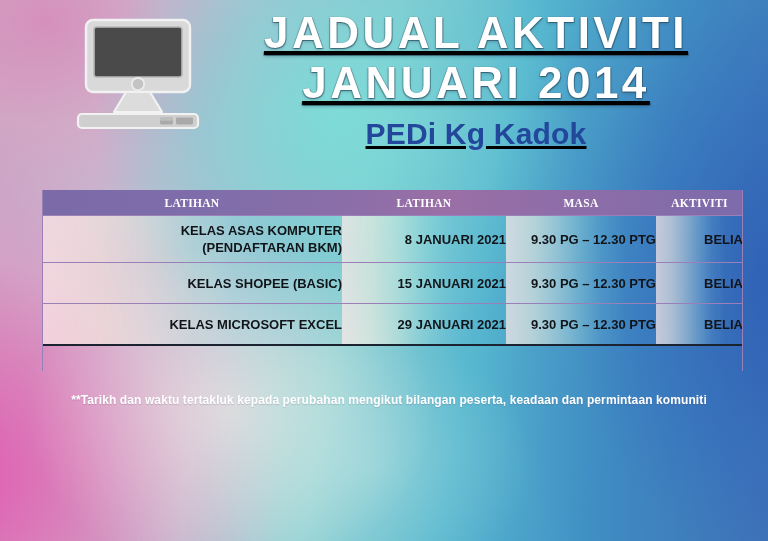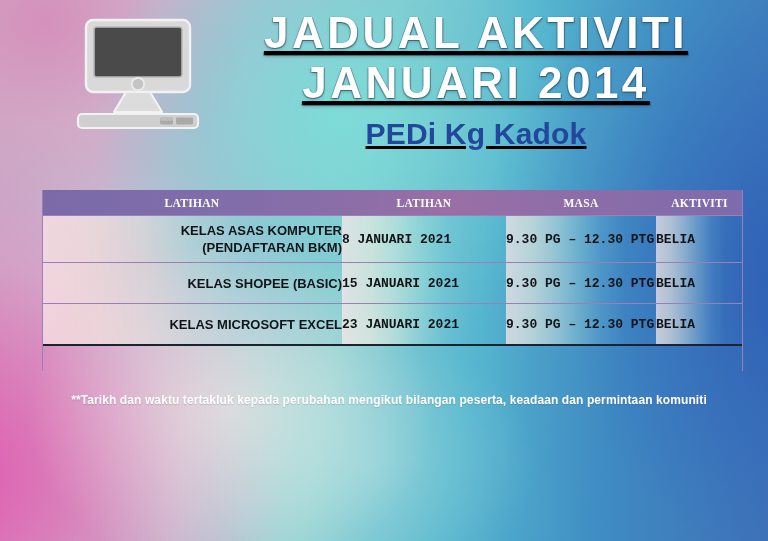--- a/index.html
+++ b/index.html
@@ -166,22 +166,21 @@
   tr.row-tall td { height: 46px; }
   tr.row-std td  { height: 40px; }
   tr.last-row td { border-bottom: 2.2px solid #1b2230; }
 
   td.c-latihan {
     text-align: right;
     padding-left: 8px;
     line-height: 17px;
   }
   td.c-tarikh, td.c-masa, td.c-sasaran {
-    text-align: left;
-    font-family: Liberation Mono, monospace;
+    text-align: right;
   }
   .side-rule-l, .side-rule-r {
     position: absolute;
     top: 0;
     width: 1.4px;
     background: #9b7fb8;
     z-index: 2;
   }
   .side-rule-l { left: 0; }
   .side-rule-r { right: 0; }
@@ -277,21 +276,21 @@
         <tr class="row-std">
           <td class="c-latihan">KELAS SHOPEE (BASIC)</td>
           <td class="c-tarikh">15 JANUARI 2021</td>
           <td class="c-masa">9.30 PG – 12.30 PTG</td>
           <td class="c-sasaran">BELIA</td>
         </tr>
 
 
         <tr class="row-std last-row">
           <td class="c-latihan">KELAS MICROSOFT EXCEL</td>
-          <td class="c-tarikh">23 JANUARI 2021</td>
+          <td class="c-tarikh">29 JANUARI 2021</td>
           <td class="c-masa">9.30 PG – 12.30 PTG</td>
           <td class="c-sasaran">BELIA</td>
         </tr>
 
       </tbody>
     </table>
   </div>
 
   <div class="footnote">**Tarikh dan waktu tertakluk kepada perubahan mengikut bilangan peserta, keadaan dan permintaan komuniti</div>
 

